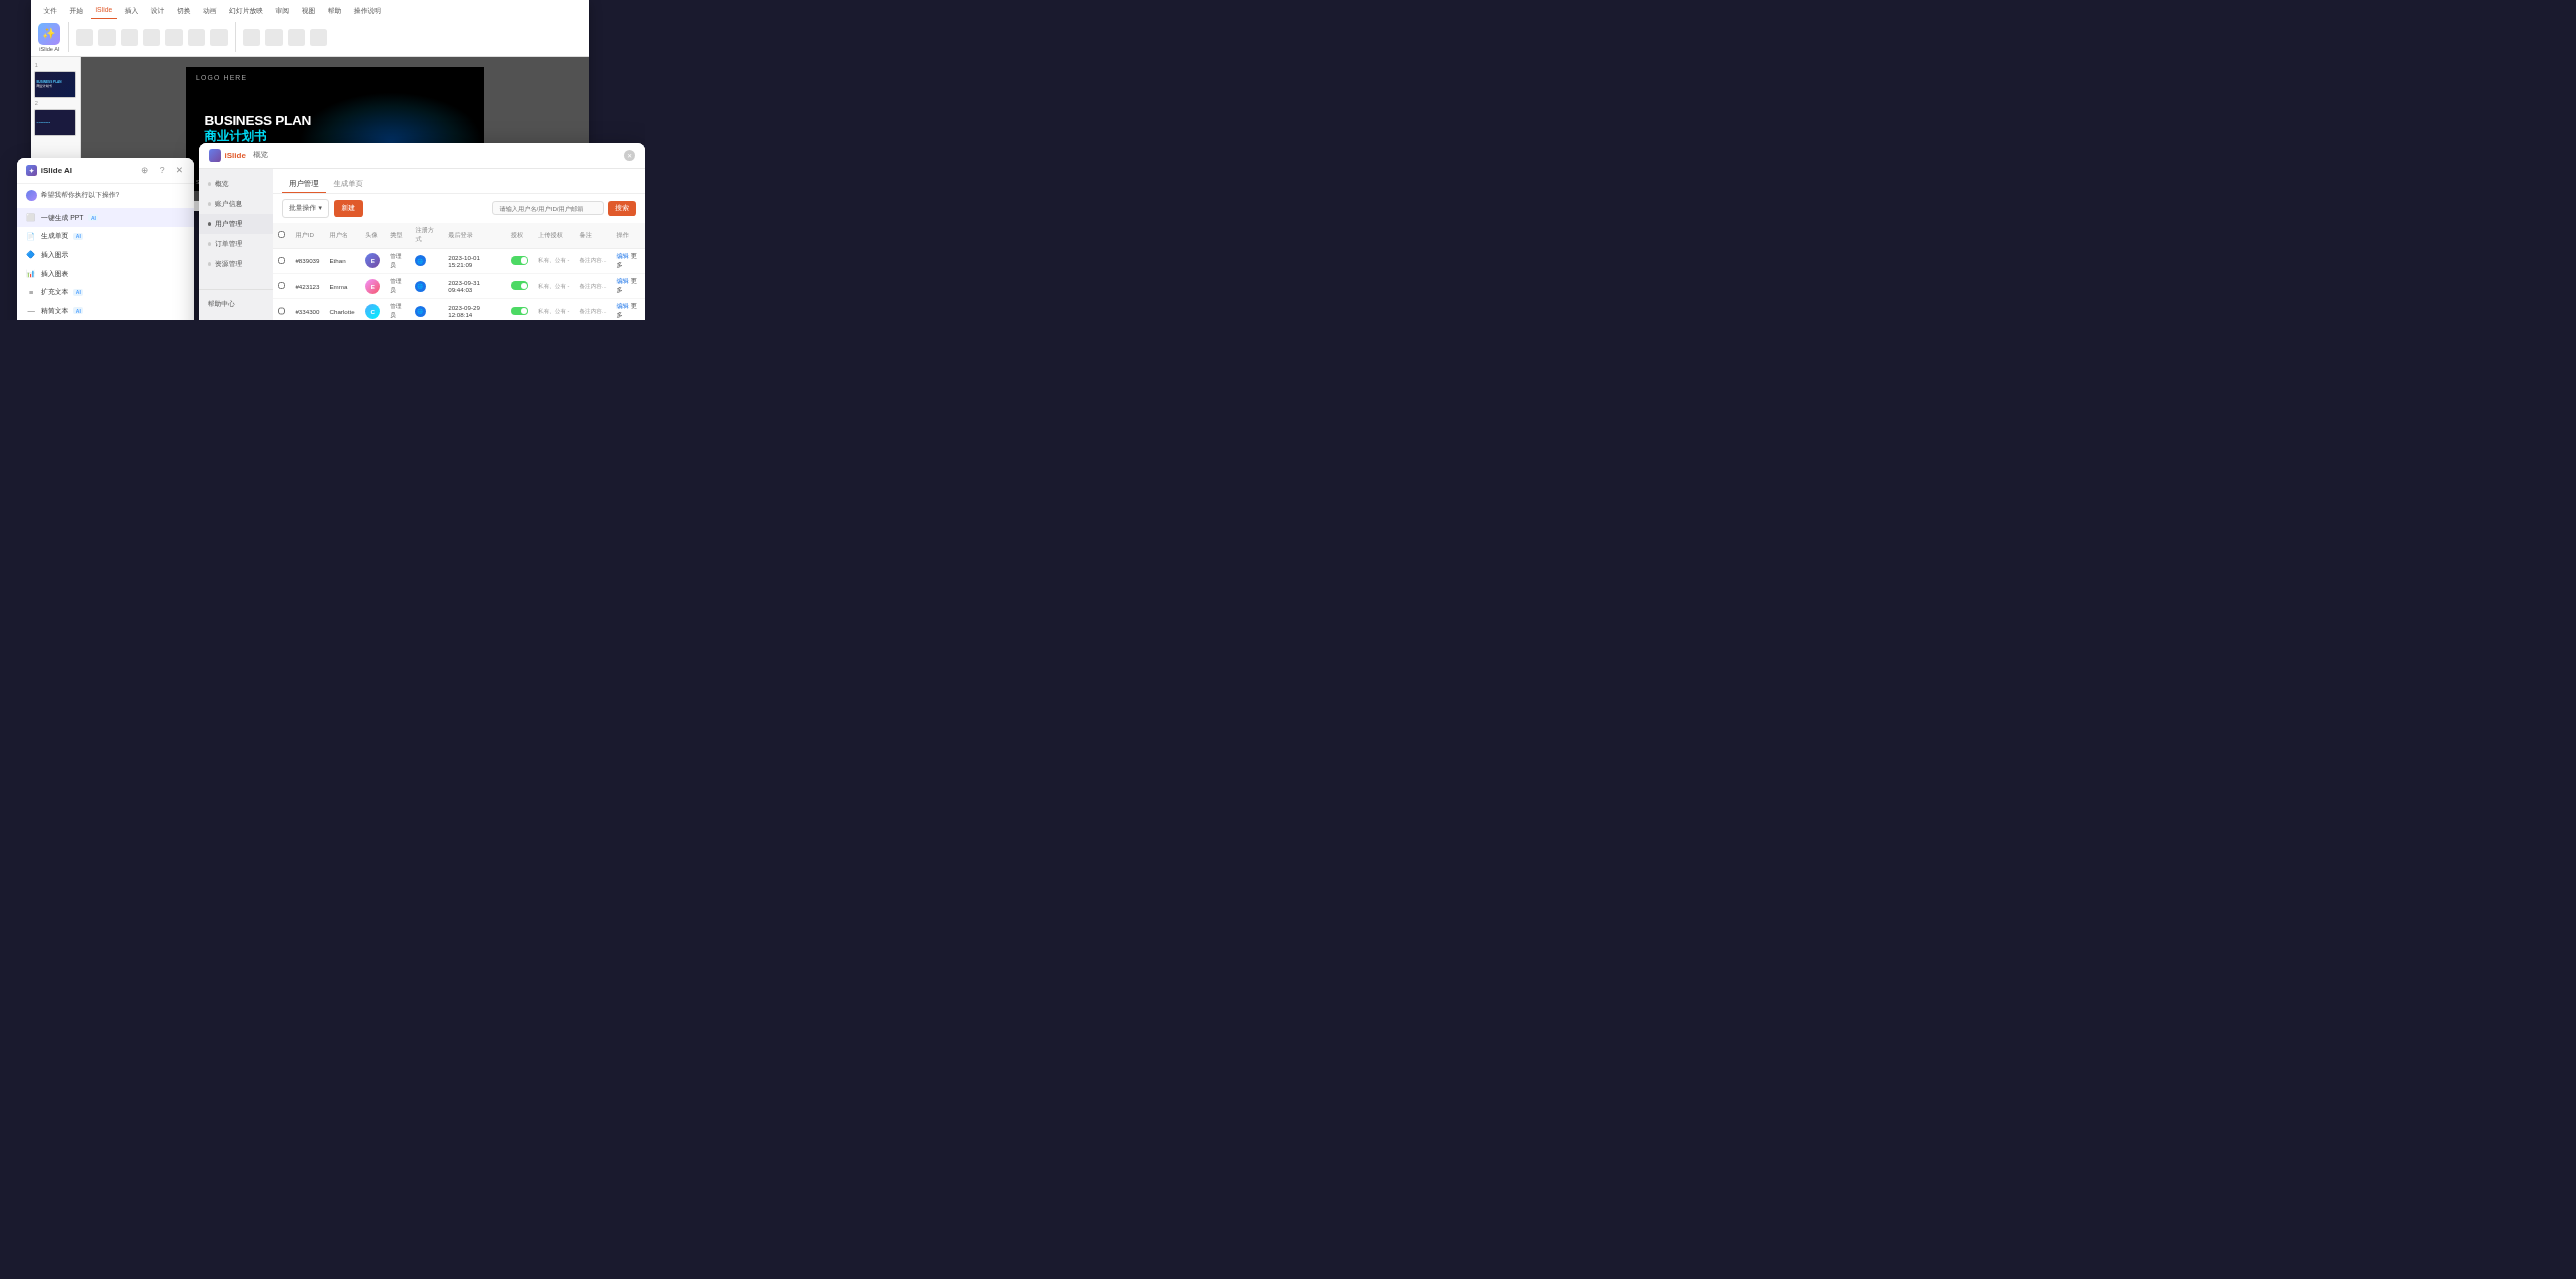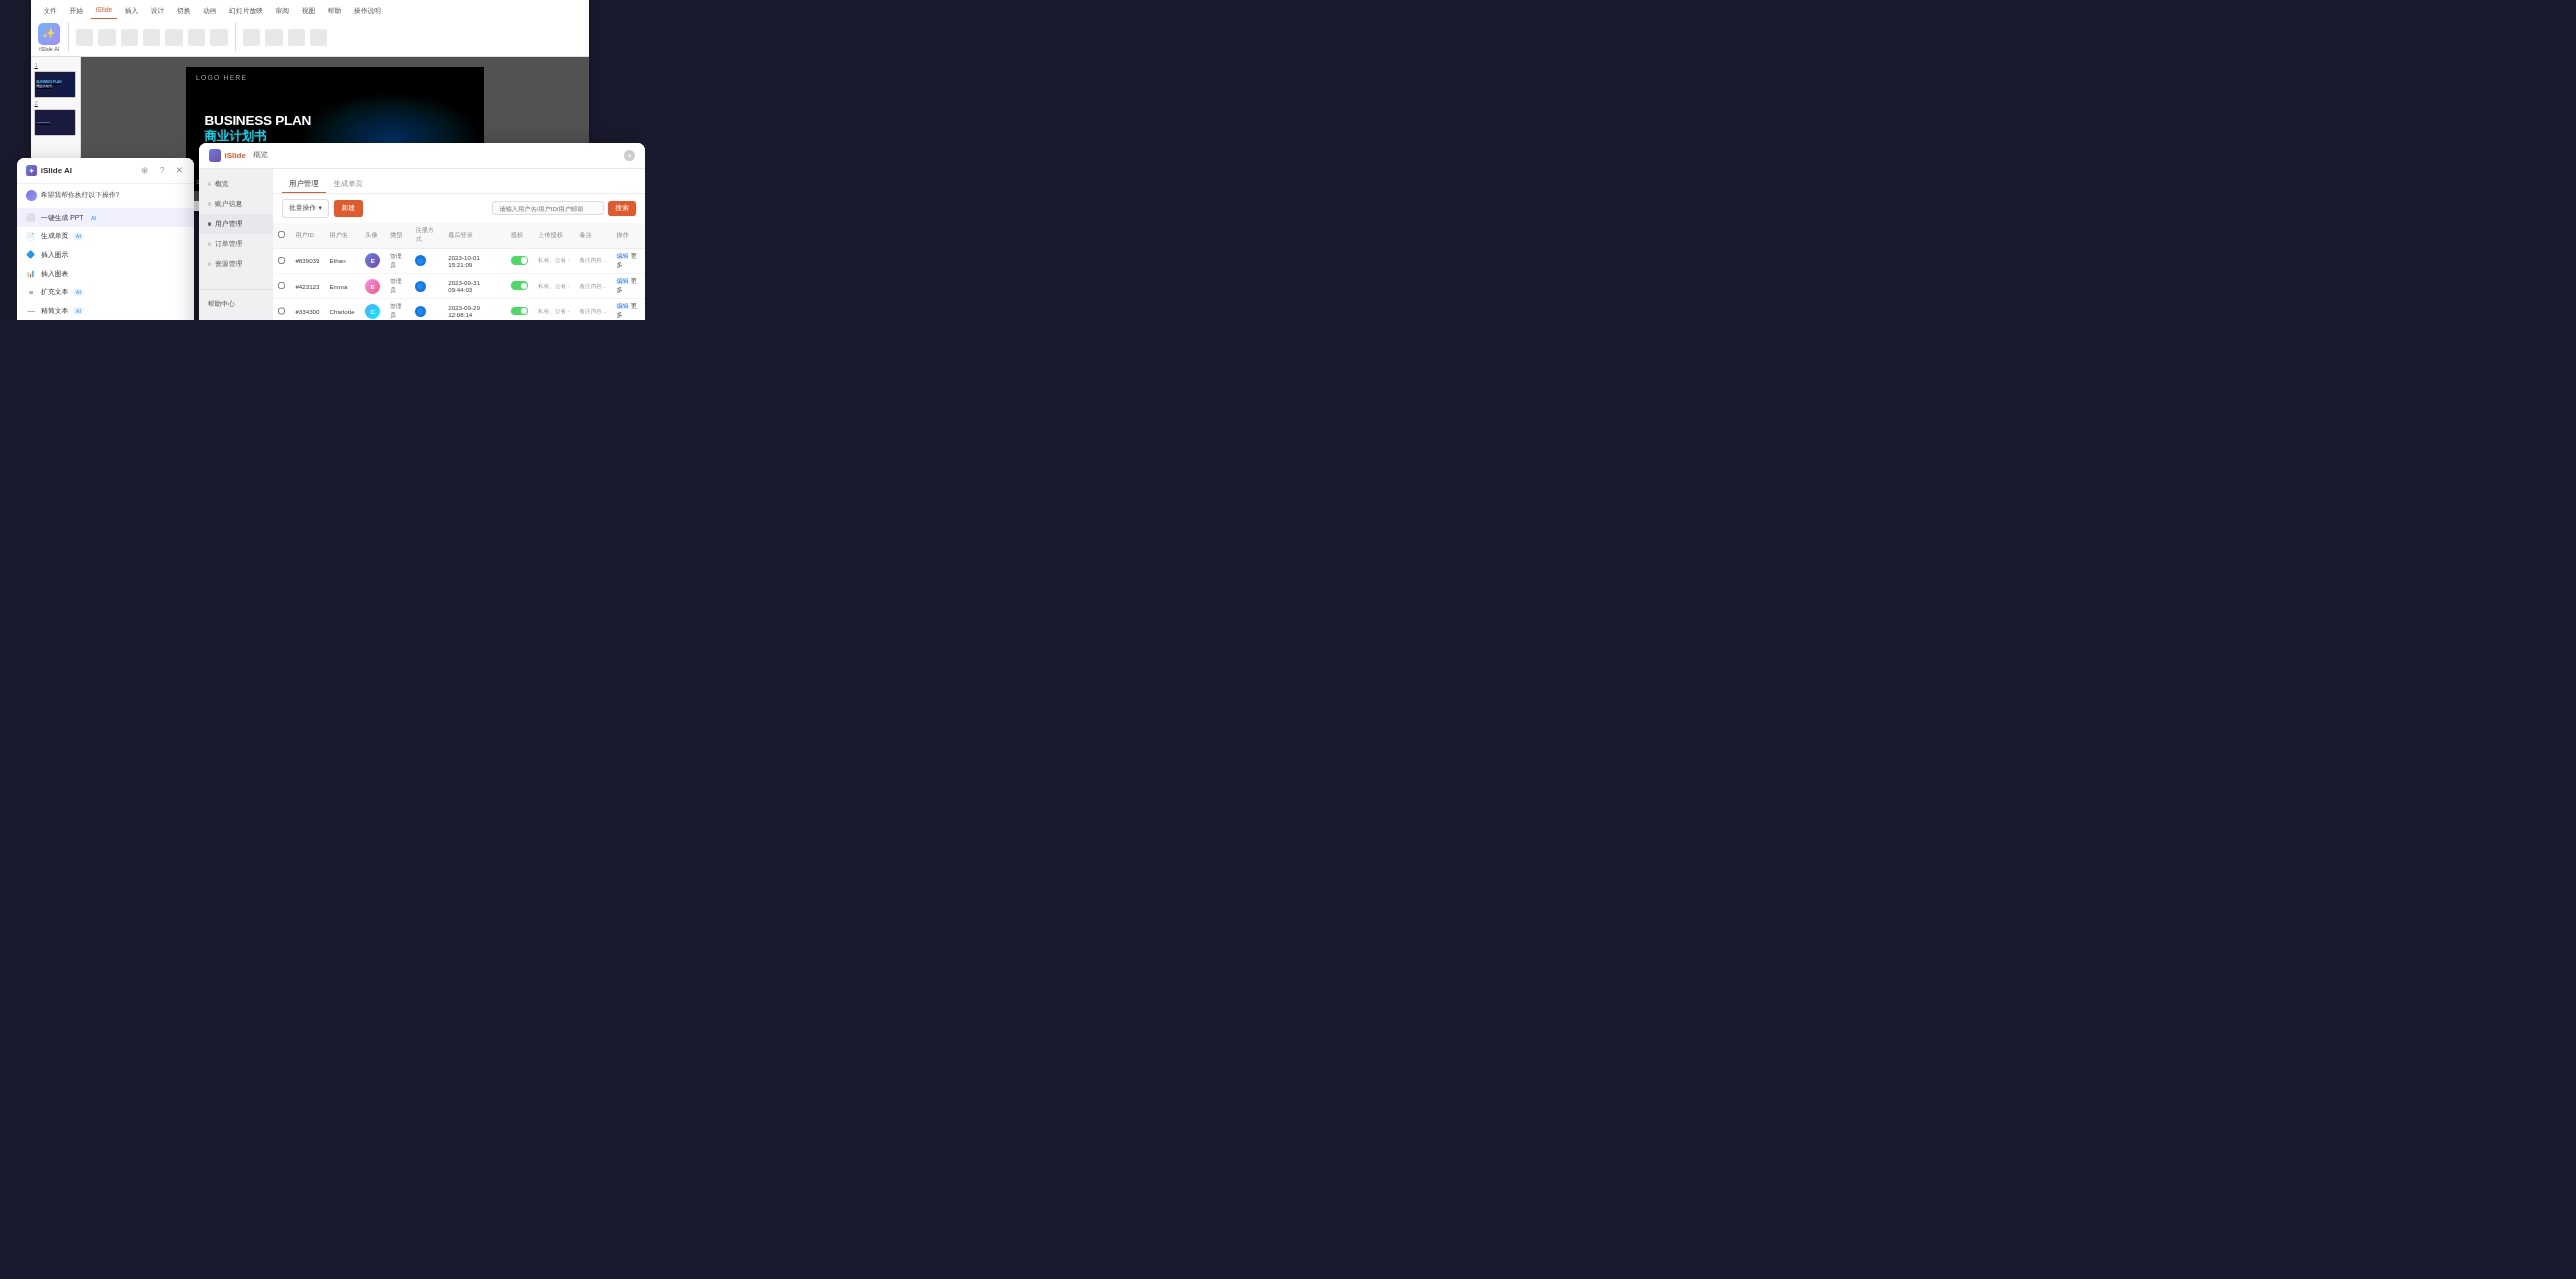--- a/index.html
+++ b/index.html
@@ -84,21 +84,20 @@
       width: 17.4px;
       height: 17.4px;
       background: #e8e8e8;
       border-radius: 2.5px;
     }
 
     
     .slide-panel {
       display: flex;
       height: calc(100% - 67px);
-      text-decoration: underline;
     }
     .slide-thumbnails {
       width: 50px;
       background: #f8f8f8;
       border-right: 0.6px solid #ddd;
       padding: 5px 2.5px;
     }
     .slide-thumb {
       width: 42px;
       height: 27px;

